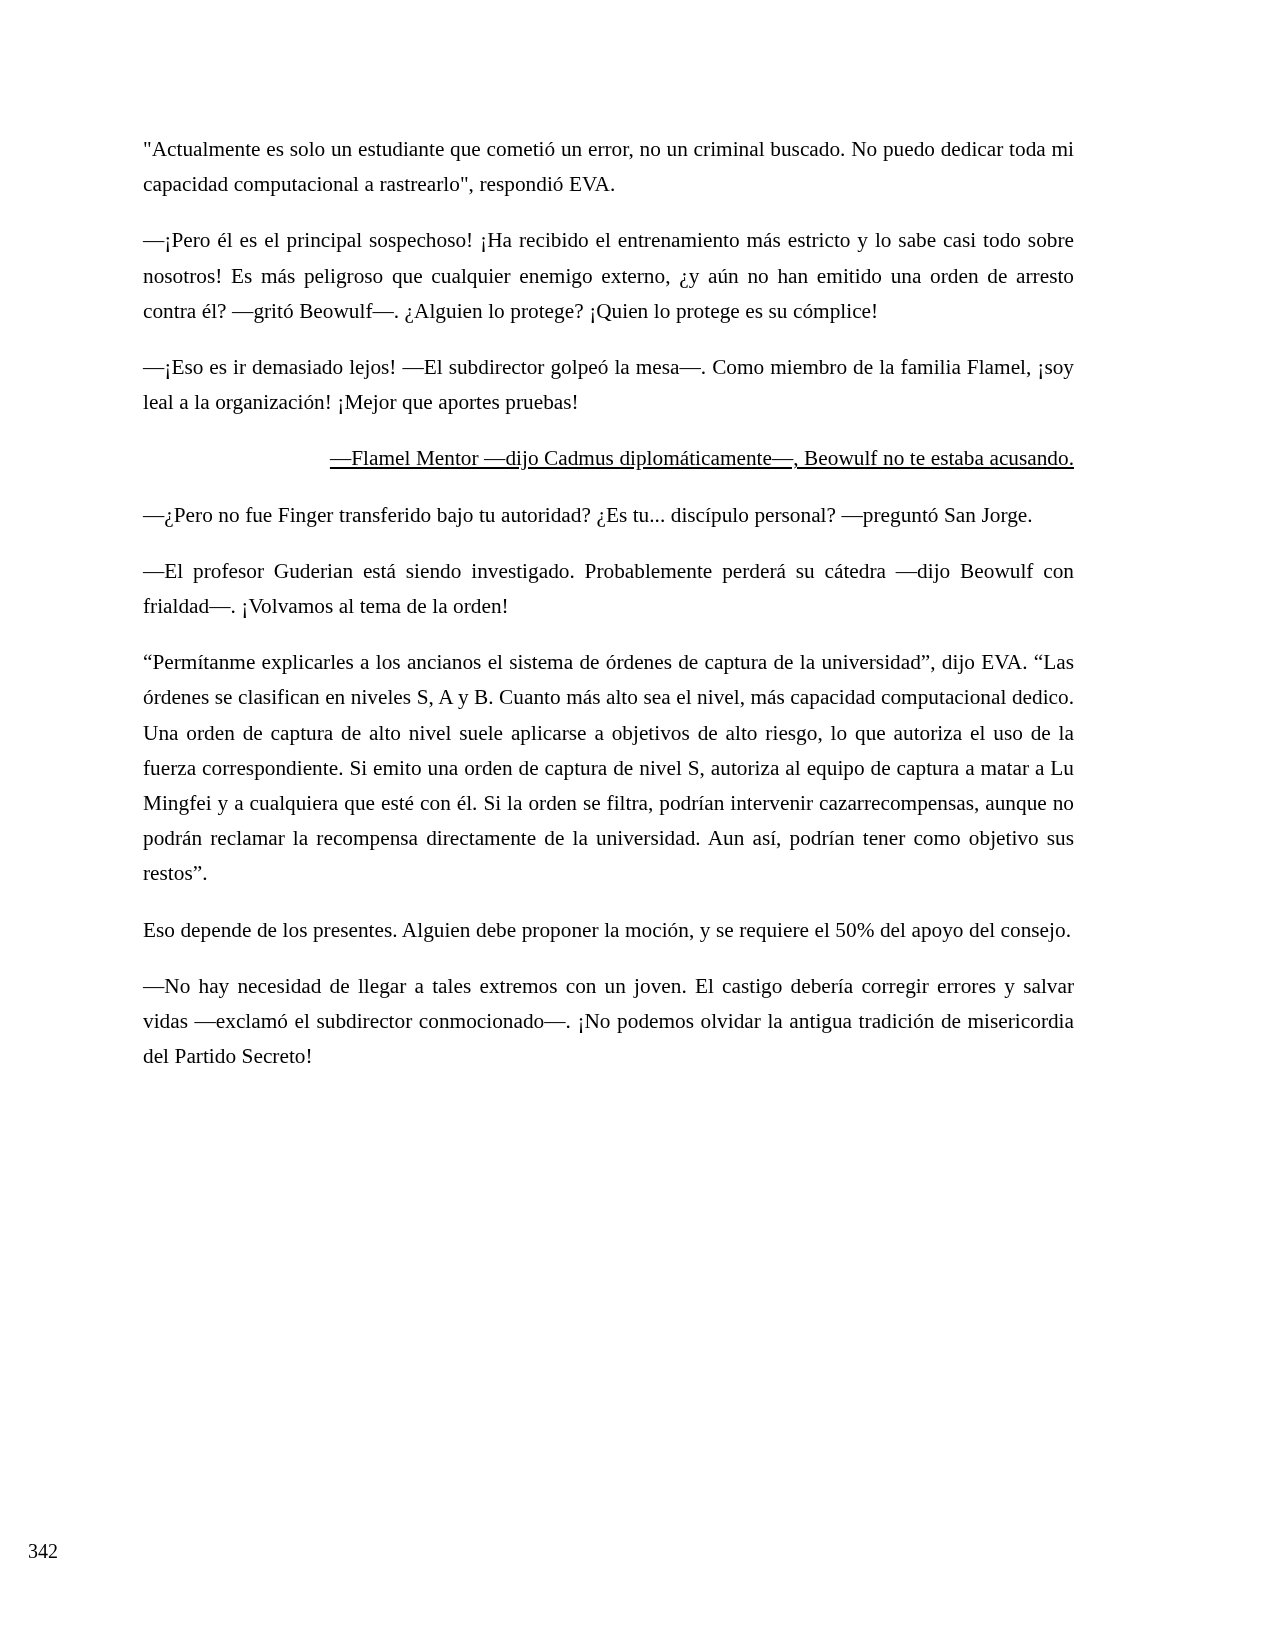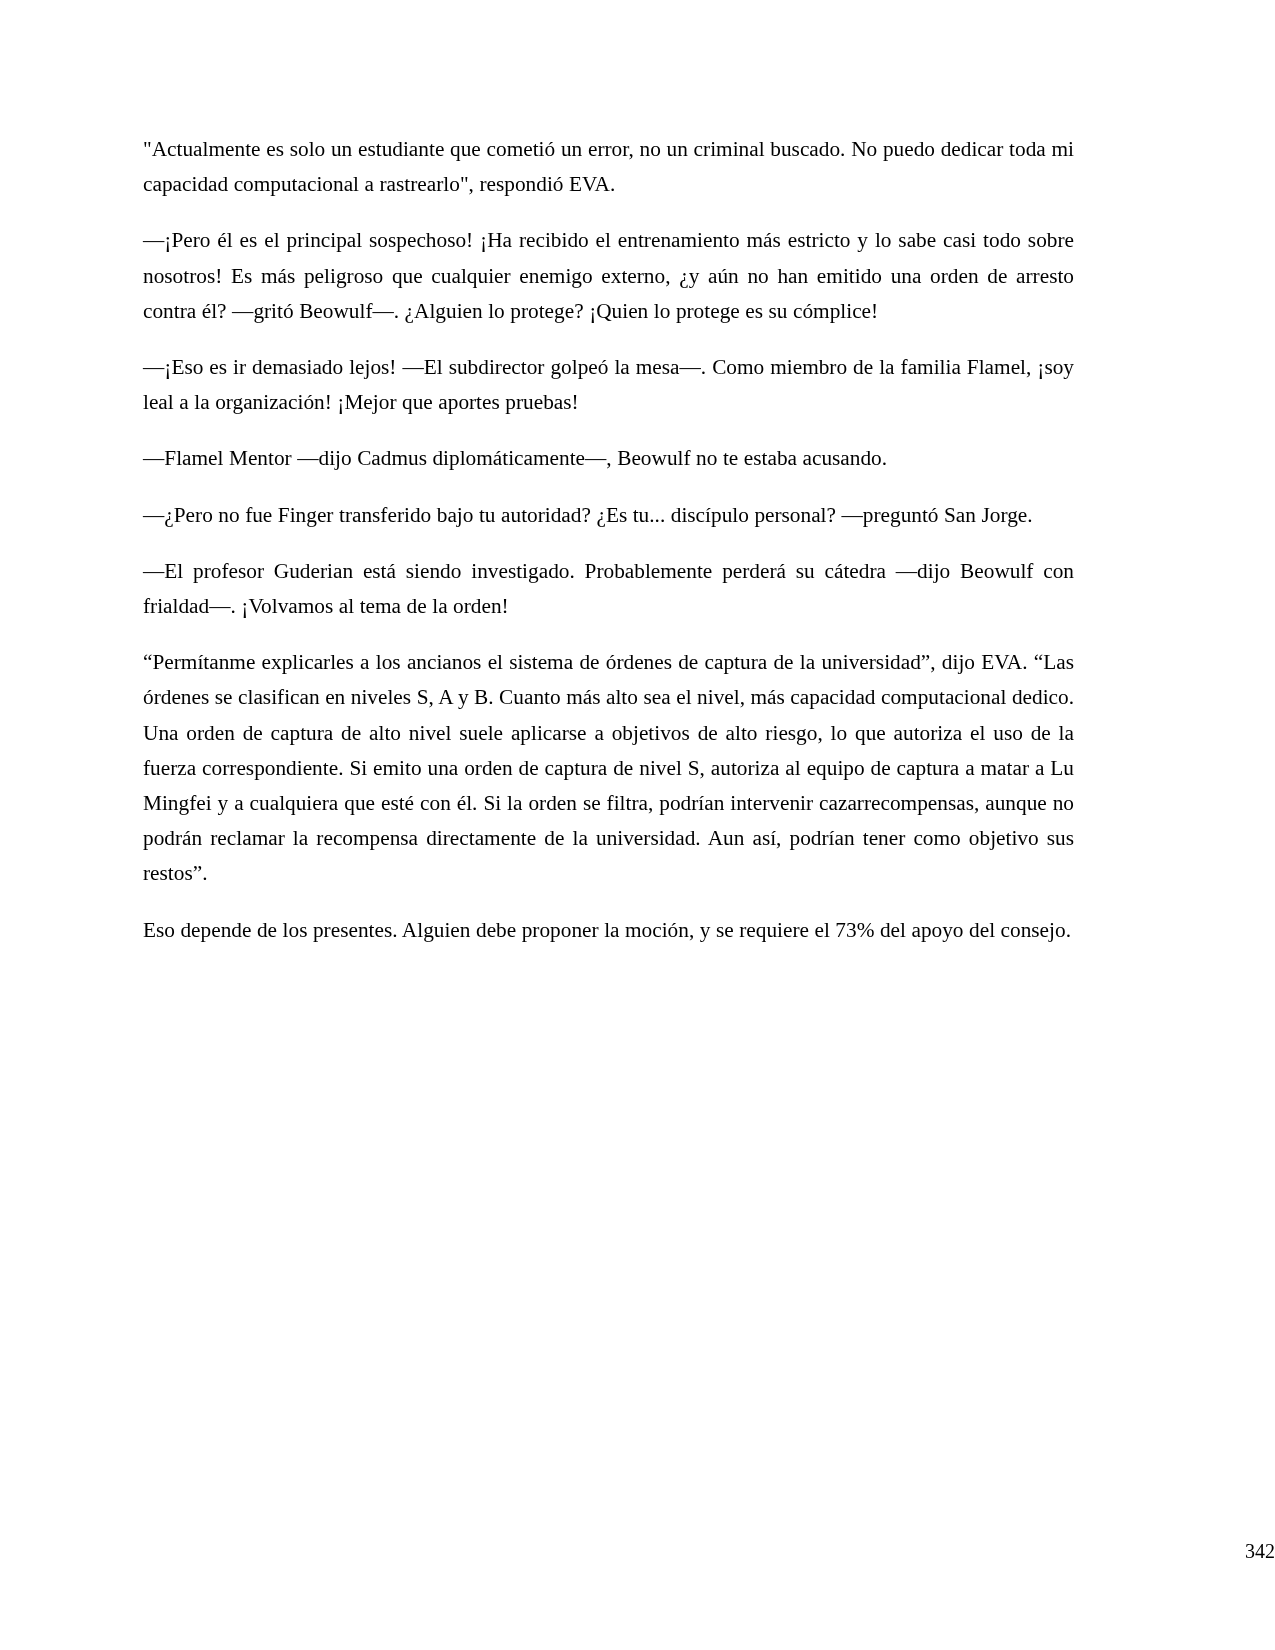--- a/index.html
+++ b/index.html
@@ -34,47 +34,49 @@
     letter-spacing: 0.0px;
     word-spacing: 0.2px;
     hyphens: none;
     -webkit-hyphens: none;
   }
   p.para.last {
     margin-bottom: 0;
   }
   
   p.para.ragged {
-    text-align: left;
+    text-align: right;
+    text-decoration: underline;
   }
   .page-number {
     position: absolute;
-    left: 8px;
+    left: 16px;
     right: 0;
     top: 1538px;
-    text-align: right;
+    text-align: left;
     font-size: 20px;
     line-height: 26px;
     color: #000000;
     margin-left: 12px;
   }
 </style>
 </head>
 <body>
 
 <div class="page">
 
   <div class="text-block">
 
     <p class="para">"Actualmente es solo un estudiante que cometió un error, no un criminal buscado. No puedo dedicar toda mi capacidad computacional a rastrearlo", respondió EVA.</p>
     <p class="para">—¡Pero él es el principal sospechoso! ¡Ha recibido el entrenamiento más estricto y lo sabe casi todo sobre nosotros! Es más peligroso que cualquier enemigo externo, ¿y aún no han emitido una orden de arresto contra él? —gritó Beowulf—. ¿Alguien lo protege? ¡Quien lo protege es su cómplice!</p>
     <p class="para">—¡Eso es ir demasiado lejos! —El subdirector golpeó la mesa—. Como miembro de la familia Flamel, ¡soy leal a la organización! ¡Mejor que aportes pruebas!</p>
     <p class="para ragged">—Flamel Mentor —dijo Cadmus diplomáticamente—, Beowulf no te estaba acusando.</p>
     <p class="para">—¿Pero no fue Finger transferido bajo tu autoridad? ¿Es tu... discípulo personal? —preguntó San Jorge.</p>
     <p class="para">—El profesor Guderian está siendo investigado. Probablemente perderá su cátedra —dijo Beowulf con frialdad—. ¡Volvamos al tema de la orden!</p>
     <p class="para">“Permítanme explicarles a los ancianos el sistema de órdenes de captura de la universidad”, dijo EVA. “Las órdenes se clasifican en niveles S, A y B. Cuanto más alto sea el nivel, más capacidad computacional dedico. Una orden de captura de alto nivel suele aplicarse a objetivos de alto riesgo, lo que autoriza el uso de la fuerza correspondiente. Si emito una orden de captura de nivel S, autoriza al equipo de captura a matar a Lu Mingfei y a cualquiera que esté con él. Si la orden se filtra, podrían intervenir cazarrecompensas, aunque no podrán reclamar la recompensa directamente de la universidad. Aun así, podrían tener como objetivo sus restos”.</p>
-    <p class="para">Eso depende de los presentes. Alguien debe proponer la moción, y se requiere el 73% del apoyo del consejo.</p>
+    <p class="para">Eso depende de los presentes. Alguien debe proponer la moción, y se requiere el 50% del apoyo del consejo.</p>
+    <p class="para last">—No hay necesidad de llegar a tales extremos con un joven. El castigo debería corregir errores y salvar vidas —exclamó el subdirector conmocionado—. ¡No podemos olvidar la antigua tradición de misericordia del Partido Secreto!</p>
 
   </div>
 
   <div class="page-number">342</div>
 
 </div>
 
 </body></html>

